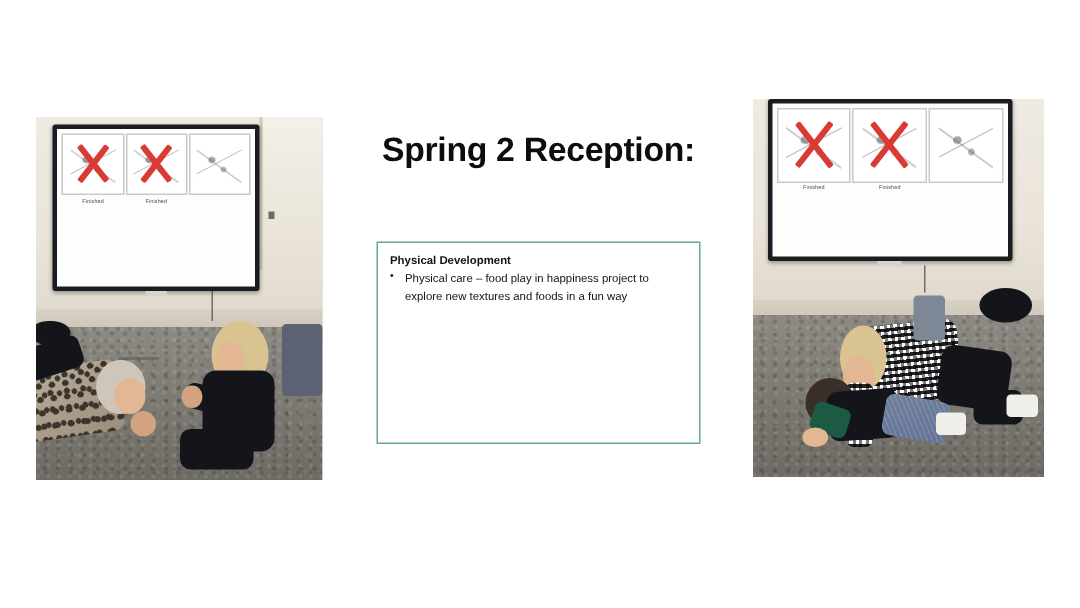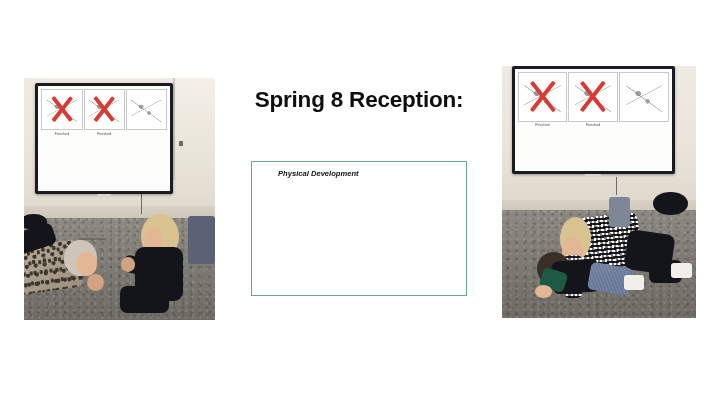--- a/index.html
+++ b/index.html
@@ -48,22 +48,21 @@
     box-sizing: border-box;
     border: 1.3px solid #68a98b;
     background: #ffffff;
     padding: 6px 7px 4px 6px;
   }
   .tb-heading {
     font-size: 7.6px;
     font-weight: bold;
     color: #111111;
     line-height: 1.5;
-    margin: 0 0 1px 20px;
-    font-style: italic;
+    margin: 0 0 1px 2px;
   }
   .tb-list {
     list-style: none;
     margin: 0;
     padding: 0;
   }
   .tb-list li {
     position: relative;
     padding-left: 12px;
     font-size: 7.6px;
@@ -243,26 +242,27 @@
     background-color: #67769a;
   }
   .shoe { background: #f1efe9; border-radius: 3px; }
 </style>
 </head>
 <body>
 
 <div class="slide">
 
   <div class="slide-title">
-    <span class="line">Spring 8 Reception:</span>
+    <span class="line">Spring 2 Reception:</span>
   </div>
 
   <div class="textbox">
     <div class="tb-heading">Physical Development</div>
     <ul class="tb-list">
+      <li>Physical care – food play in happiness project to explore new textures and foods in a fun way</li>
     </ul>
   </div>
 
   <div class="photo photo-left">
 
     <div class="ph-layer wall"></div>
     <div class="ph-layer wall-skirting" style="top:53%;"></div>
     <div class="ph-layer wall-door" style="left:78%;top:0;width:22%;height:42%;"></div>
     <div class="ph-layer" style="left:81%;top:26%;width:4px;height:5px;background:#6e6a62;"></div>
 

